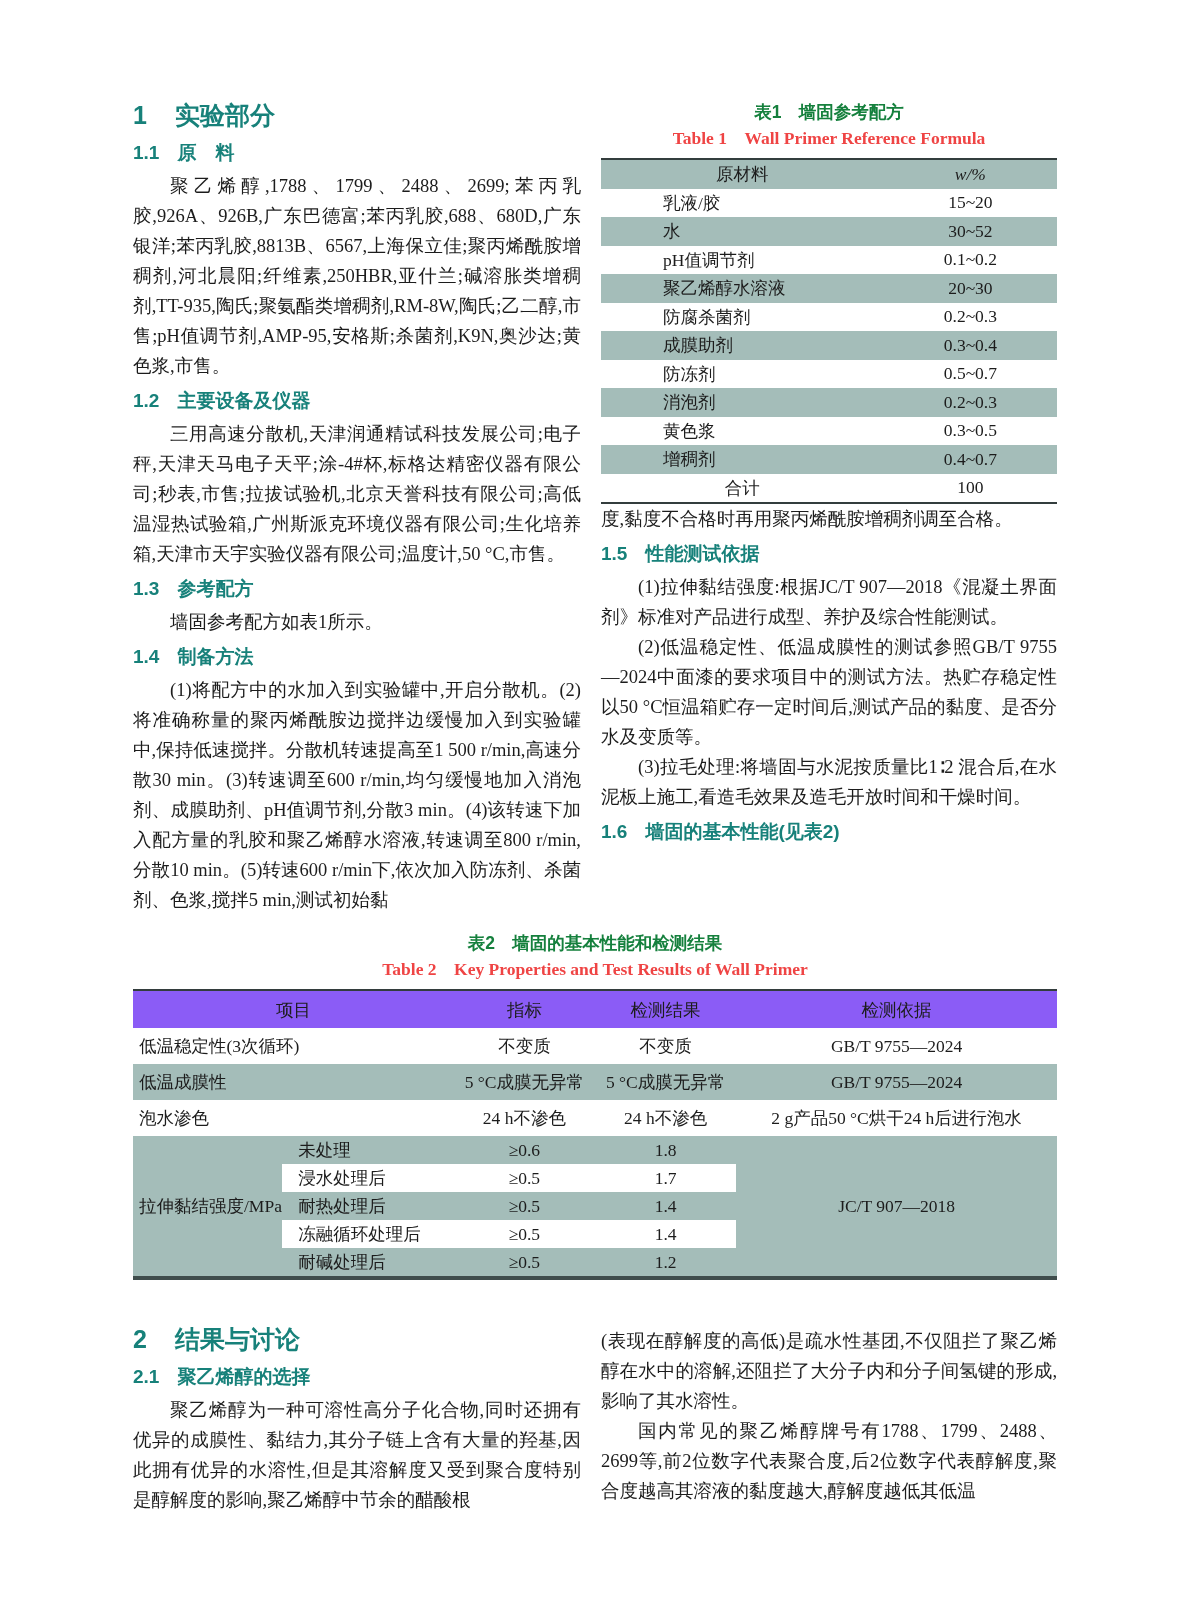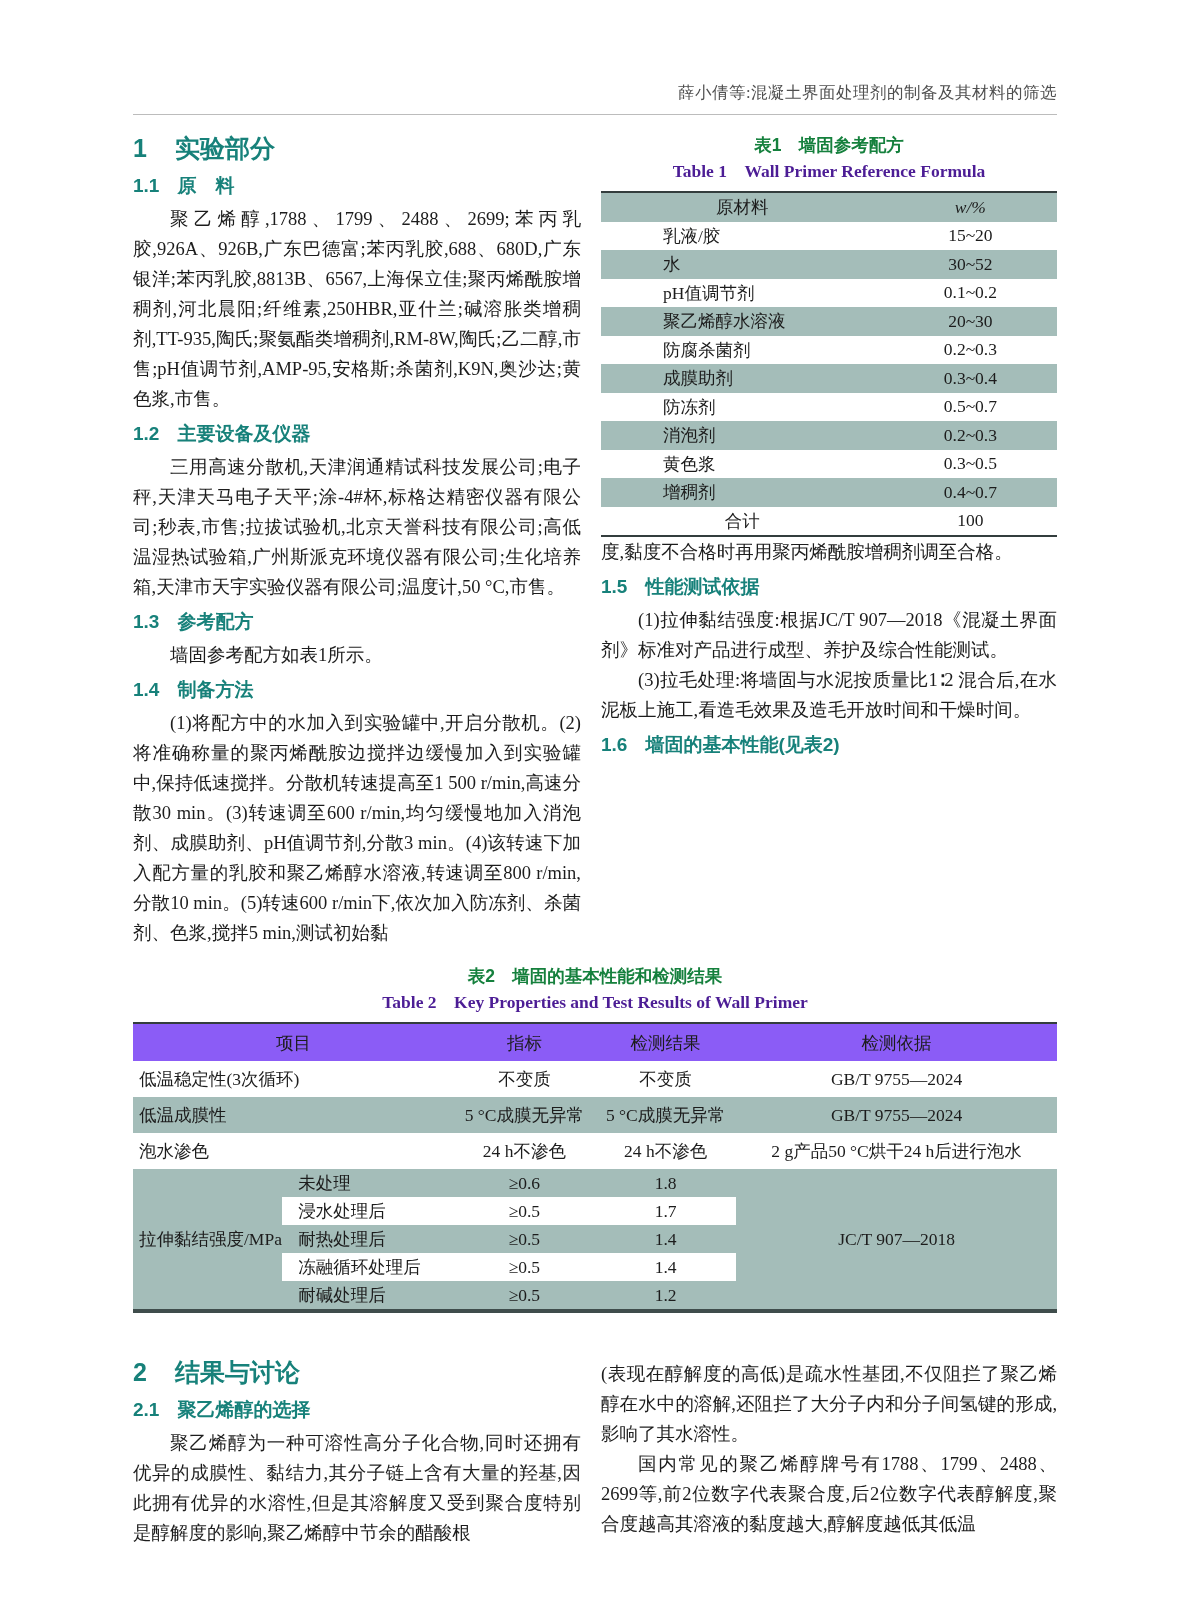--- a/index.html
+++ b/index.html
@@ -20,21 +20,21 @@
   .h2{font-family:"Liberation Sans","DejaVu Sans",sans-serif;font-weight:bold;
       color:#17817a;font-size:19px;line-height:26px;margin:7px 0 5px 0;}
   .h2 .num{margin-right:18px;}
   
   p.body{font-size:18.5px;line-height:30px;text-align:justify;margin:0;}
   p.body.ind{text-indent:2em;}
   
   .tt-cn{font-family:"Liberation Sans","DejaVu Sans",sans-serif;font-weight:bold;
          font-size:17.5px;text-align:center;margin:4px 0 2px 0;color:#15803d;}
   .tt-en{font-family:"Liberation Serif","DejaVu Serif",serif;font-weight:bold;
-         font-size:17.5px;text-align:center;margin:0 0 8px 0;color:#4c1d95;}
+         font-size:17.5px;text-align:center;margin:0 0 8px 0;color:#ef4444;}
   
   table{border-collapse:collapse;}
   .t1{width:100%;border-top:2px solid #333d3d;border-bottom:2px solid #333d3d;font-size:17.5px;}
   .t1 td{height:28.5px;padding:0;}
   .t1 td.nm{padding-left:62px;text-align:left;}
   .t1 td.nm.ctr{padding-left:0;text-align:center;}
   .t1 td.vl{text-align:center;width:38%;}
   .t1 tr.teal{background:#a4bdb9;}
   .t1 td.it{font-style:italic;font-family:"Liberation Serif",serif;}
   
@@ -61,21 +61,20 @@
   .f-bar{width:3.5px;height:46px;background:#2e4d7b;margin-right:10px;}
   .f-num{font-size:30px;color:#3f6aa8;font-family:"Liberation Serif",serif;}
   .gap-top{margin-top:34px;}
   .sec2{margin-top:40px;}
 </style>
 </head>
 <body>
 
 <div class="page">
 
-  <div class="meta">薛小倩等:混凝土界面处理剂的制备及其材料的筛选</div>
 
   <div class="cols">
     <div class="colL">
       <div class="h1">
         <span class="num">1</span><span>实验部分</span>
       </div>
       <div class="h2">
         <span class="num">1.1</span><span>原　料</span>
       </div>
       <p class="body ind">聚乙烯醇,1788、1799、2488、2699;苯丙乳胶,926A、926B,广东巴德富;苯丙乳胶,688、680D,广东银洋;苯丙乳胶,8813B、6567,上海保立佳;聚丙烯酰胺增稠剂,河北晨阳;纤维素,250HBR,亚什兰;碱溶胀类增稠剂,TT-935,陶氏;聚氨酯类增稠剂,RM-8W,陶氏;乙二醇,市售;pH值调节剂,AMP-95,安格斯;杀菌剂,K9N,奥沙达;黄色浆,市售。</p>
@@ -147,20 +146,21 @@
               <td class="vl">100</td>
             </tr>
         </tbody>
       </table>
 
       <p class="body gap-top">度,黏度不合格时再用聚丙烯酰胺增稠剂调至合格。</p>
       <div class="h2">
         <span class="num">1.5</span><span>性能测试依据</span>
       </div>
       <p class="body ind">(1)拉伸黏结强度:根据JC/T 907—2018《混凝土界面剂》标准对产品进行成型、养护及综合性能测试。</p>
+      <p class="body ind">(2)低温稳定性、低温成膜性的测试参照GB/T 9755—2024中面漆的要求项目中的测试方法。热贮存稳定性以50 °C恒温箱贮存一定时间后,测试产品的黏度、是否分水及变质等。</p>
       <p class="body ind">(3)拉毛处理:将墙固与水泥按质量比1∶2 混合后,在水泥板上施工,看造毛效果及造毛开放时间和干燥时间。</p>
       <div class="h2">
         <span class="num">1.6</span><span>墙固的基本性能(见表2)</span>
       </div>
     </div>
   </div>
 
   <div class="t2sec">
     <div class="tt-cn">表2　墙固的基本性能和检测结果</div>
     <div class="tt-en">Table 2　Key Properties and Test Results of Wall Primer</div>

